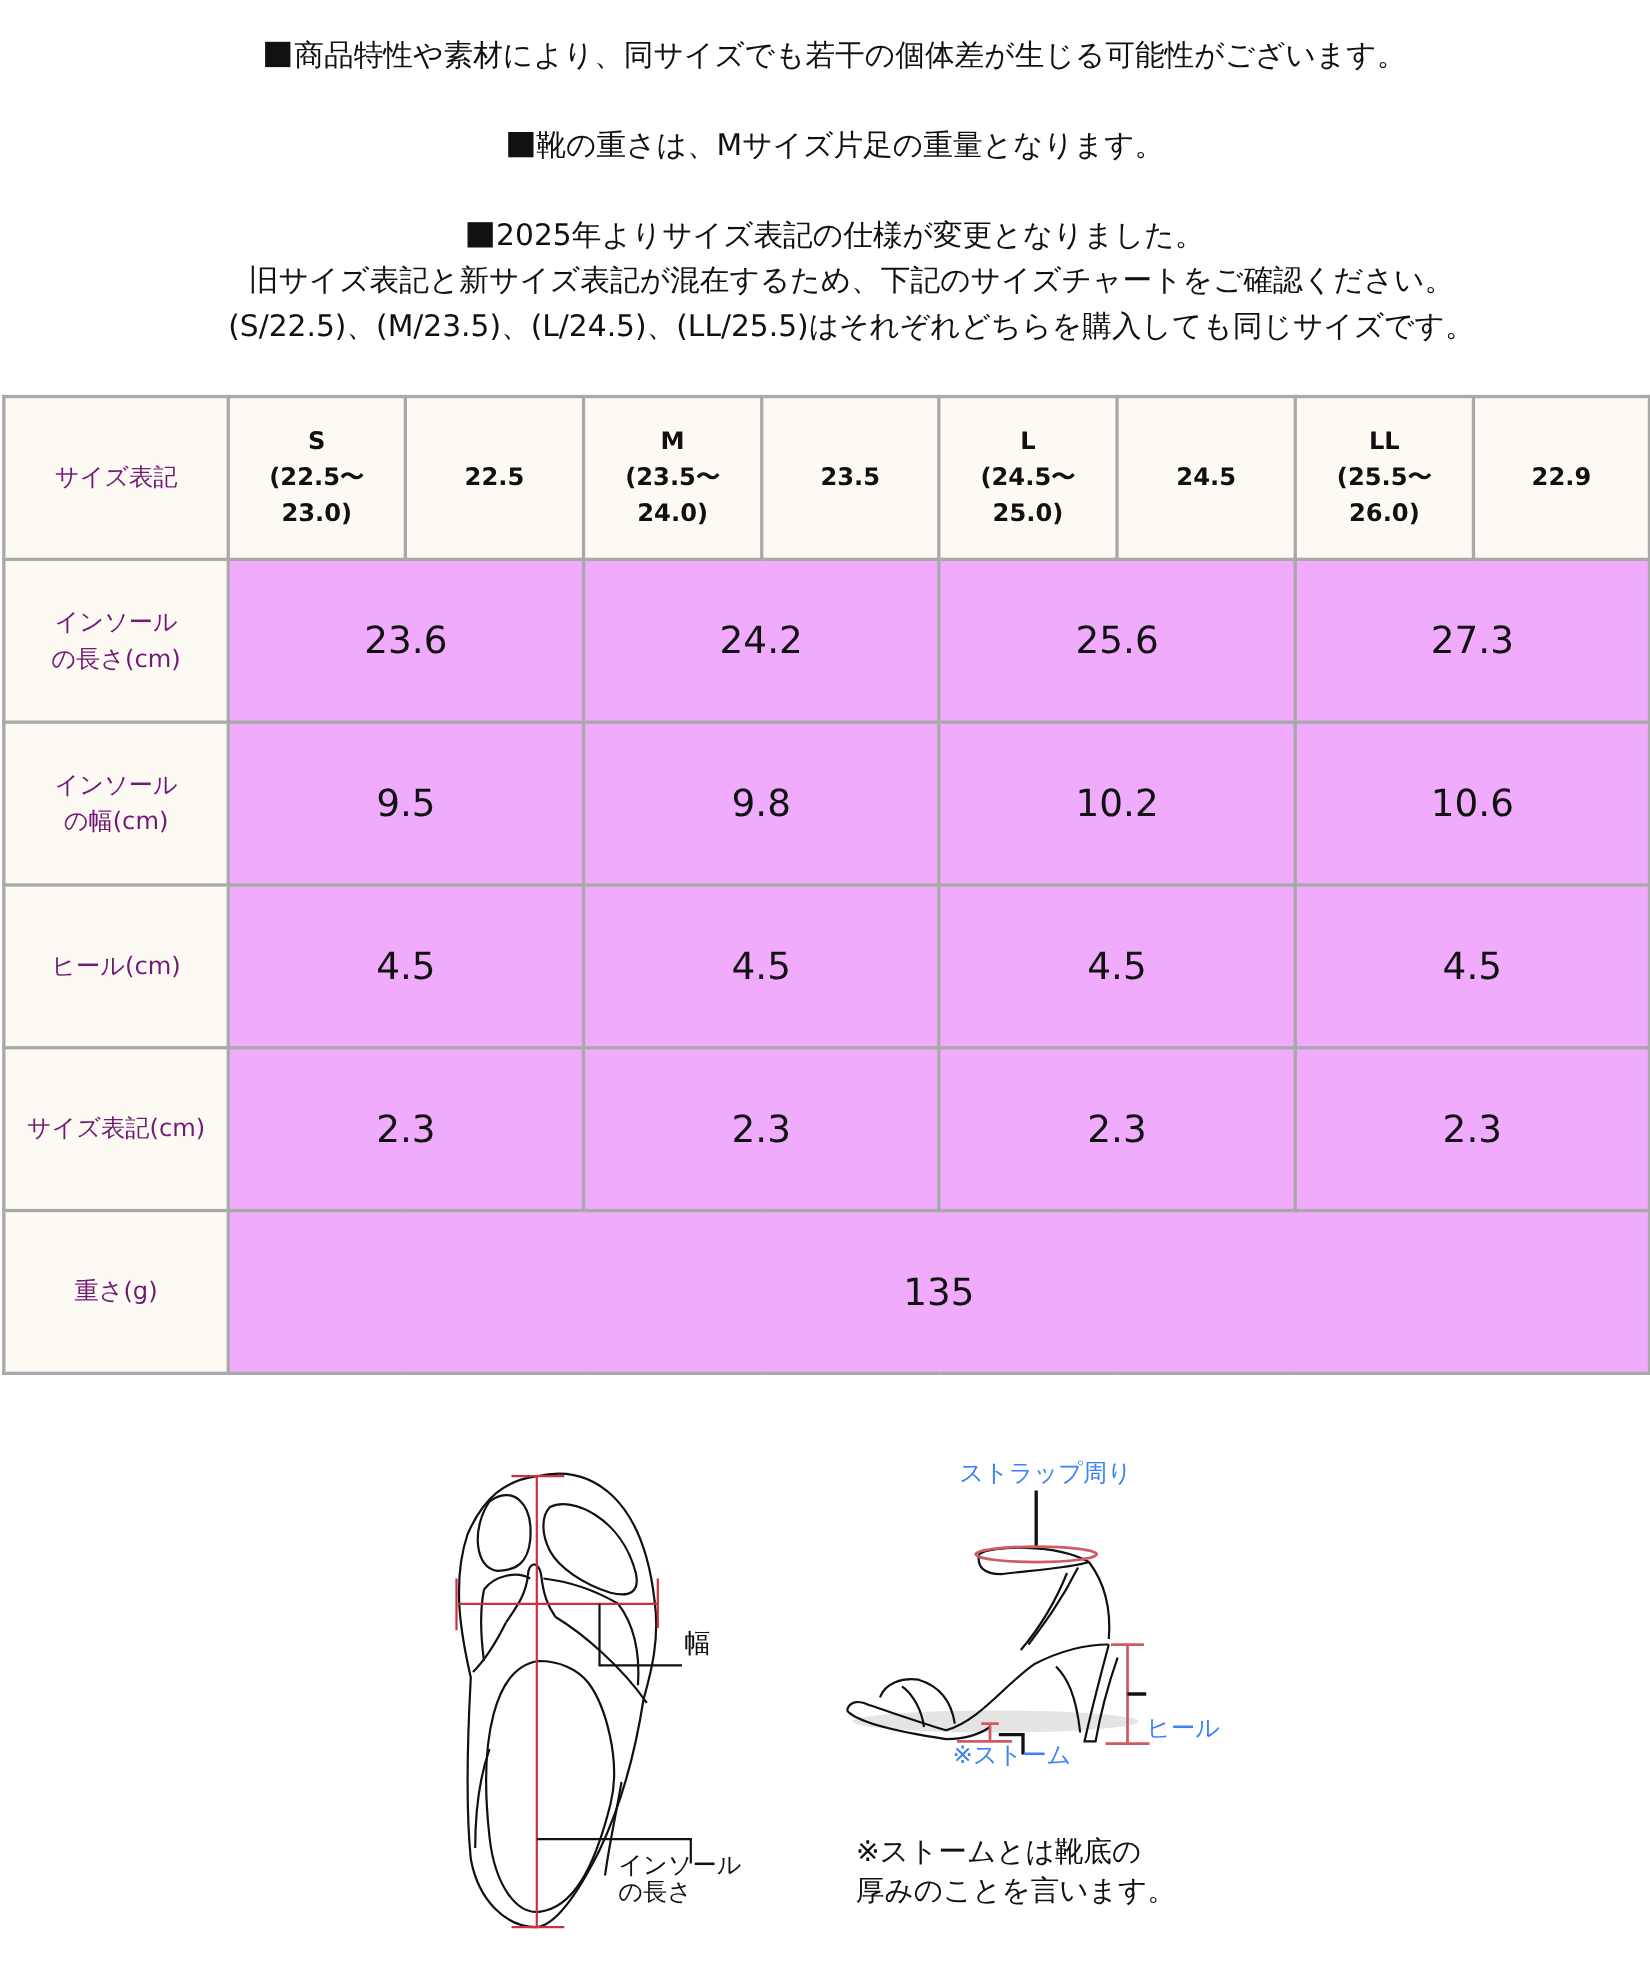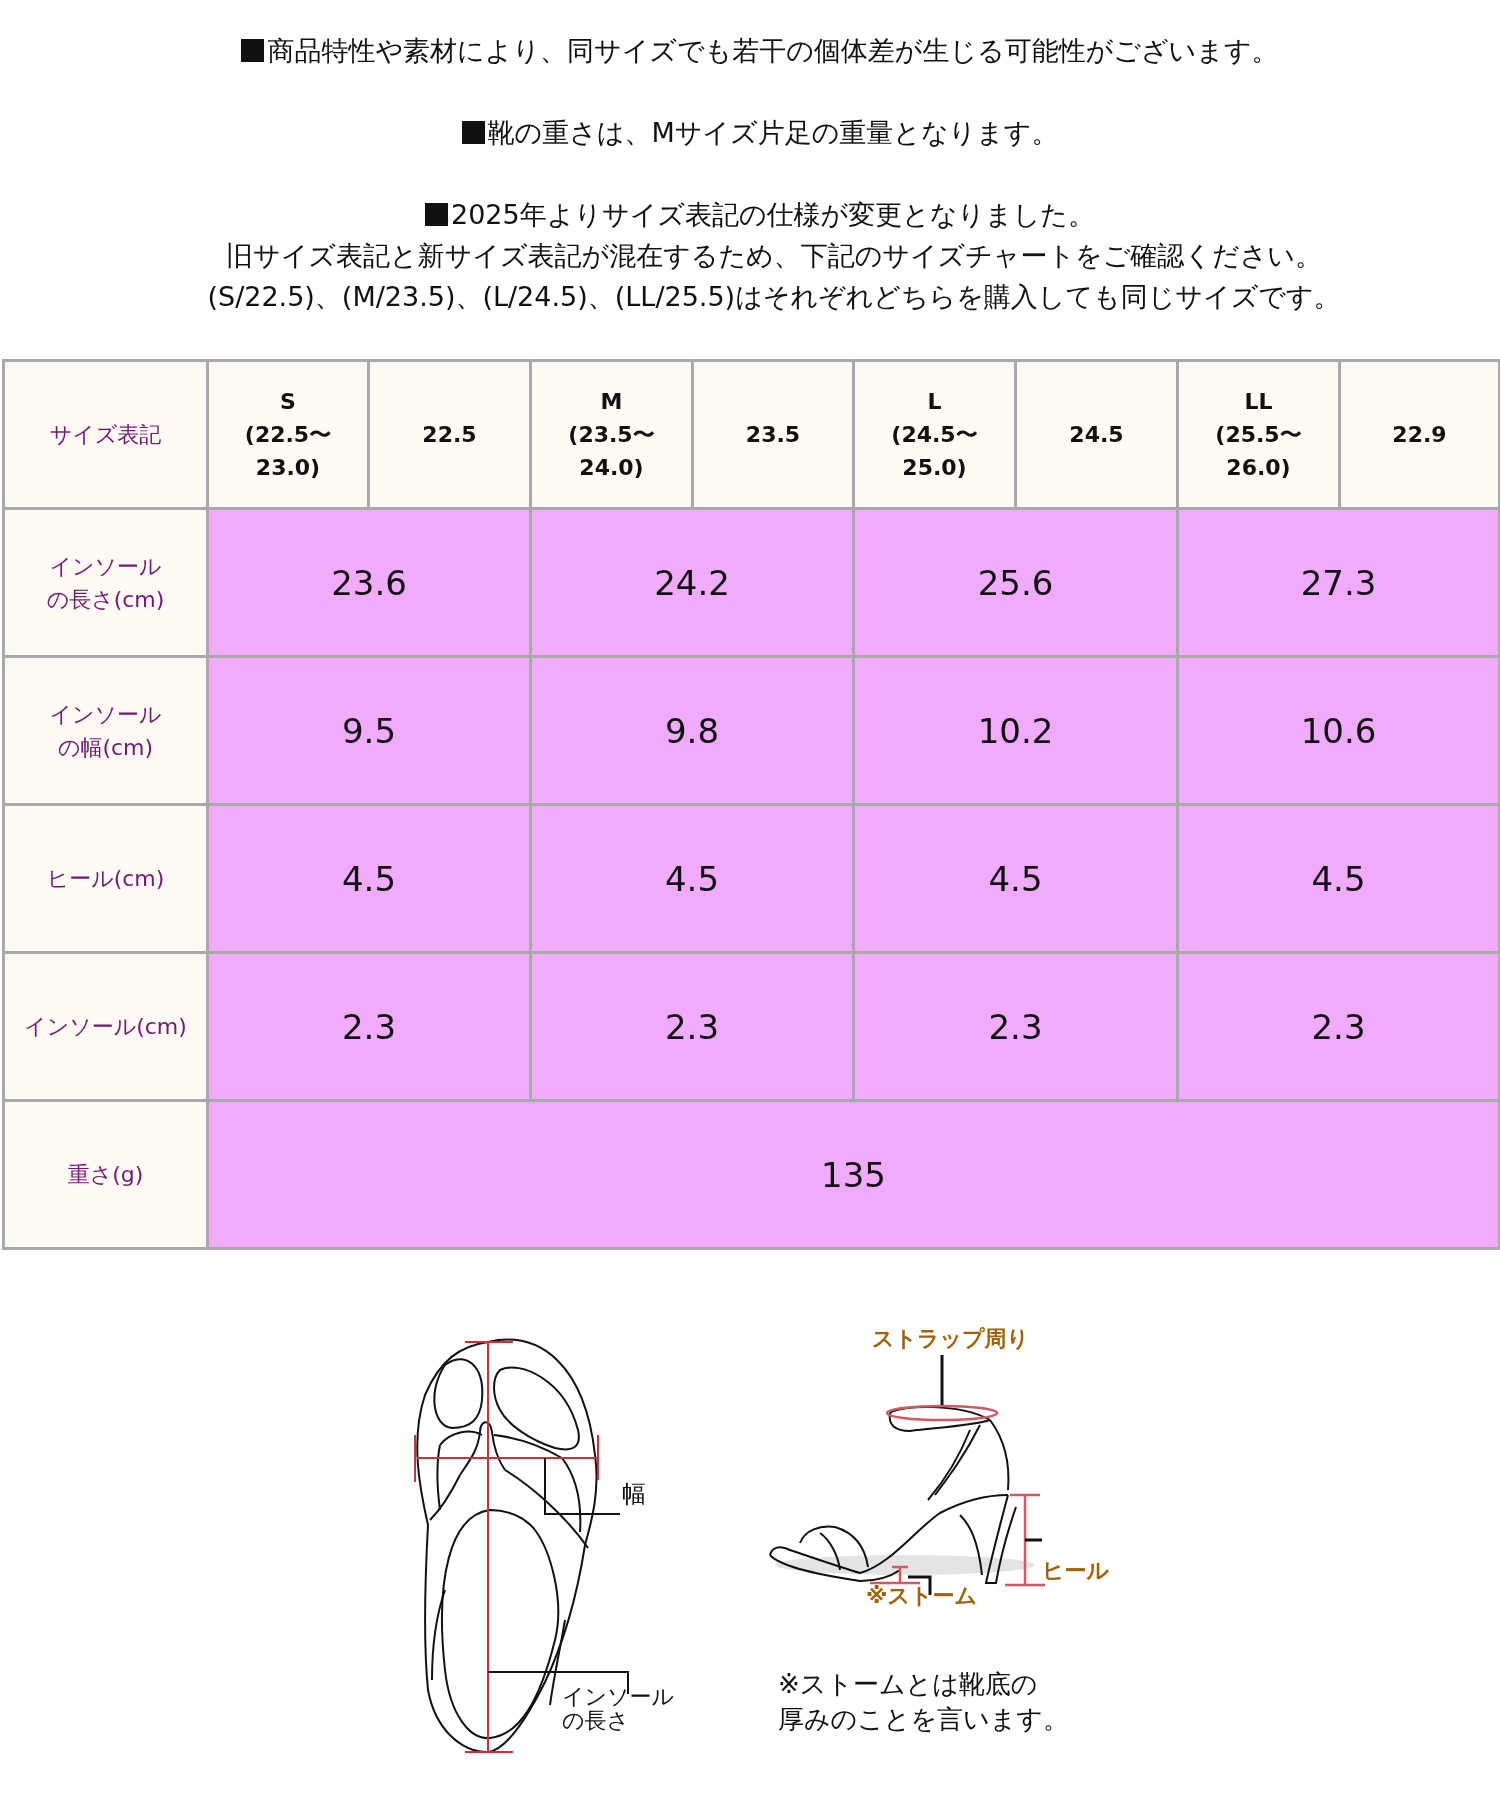--- a/index.html
+++ b/index.html
@@ -12,21 +12,21 @@
   table.size{position:absolute;left:2px;top:359px;width:1496px;border-collapse:collapse;table-layout:fixed;}
   table.size td{border:3px solid #a9a9a9;text-align:center;vertical-align:middle;padding:0;}
   .hdr{background:#fdfaf3;}
   .rowlabel{background:#fdfaf3;font-size:22px;line-height:33px;color:#701a75;}
   .hdr-size{font-weight:bold;font-size:22px;line-height:33px;}
   .val{font-size:34px;color:#111;background:#f0abfc;}
   tr.r0 td{height:145px;}
   tr.rn td{height:145px;}
   .diagram{position:absolute;}
   .diag-label{position:absolute;font-size:24px;line-height:28px;color:#111;}
-  .sandal-label{position:absolute;font-size:22px;font-weight:bold;color:#a16207;}
+  .sandal-label{position:absolute;font-size:22px;font-weight:normal;color:#3b82f6;}
   .stom-note{position:absolute;left:778px;top:1667px;font-size:26px;line-height:35px;color:#111;}
 </style>
 </head>
 <body>
 
 <div class="notes">
   <p class="note"><span class="bullet"></span><span>商品特性や素材により、同サイズでも若干の個体差が生じる可能性がございます。</span></p>
   <div class="note-gap"></div>
   <p class="note"><span class="bullet"></span><span>靴の重さは、Mサイズ片足の重量となります。</span></p>
   <div class="note-gap"></div>
@@ -74,21 +74,21 @@
     <td class="val" colspan="2">10.6</td>
   </tr>
   <tr class="rn">
     <td class="rowlabel">ヒール(cm)</td>
     <td class="val" colspan="2">4.5</td>
     <td class="val" colspan="2">4.5</td>
     <td class="val" colspan="2">4.5</td>
     <td class="val" colspan="2">4.5</td>
   </tr>
   <tr class="rn">
-    <td class="rowlabel">インソール(cm)</td>
+    <td class="rowlabel">サイズ表記(cm)</td>
     <td class="val" colspan="2">2.3</td>
     <td class="val" colspan="2">2.3</td>
     <td class="val" colspan="2">2.3</td>
     <td class="val" colspan="2">2.3</td>
   </tr>
   <tr class="rn">
     <td class="rowlabel">重さ(g)</td>
     <td class="val" colspan="8">135</td>
   </tr>
 </tbody>

